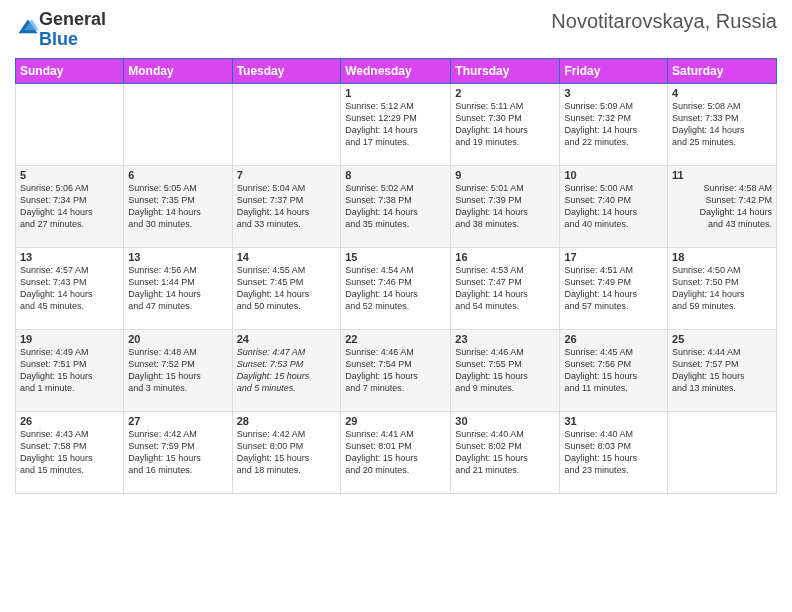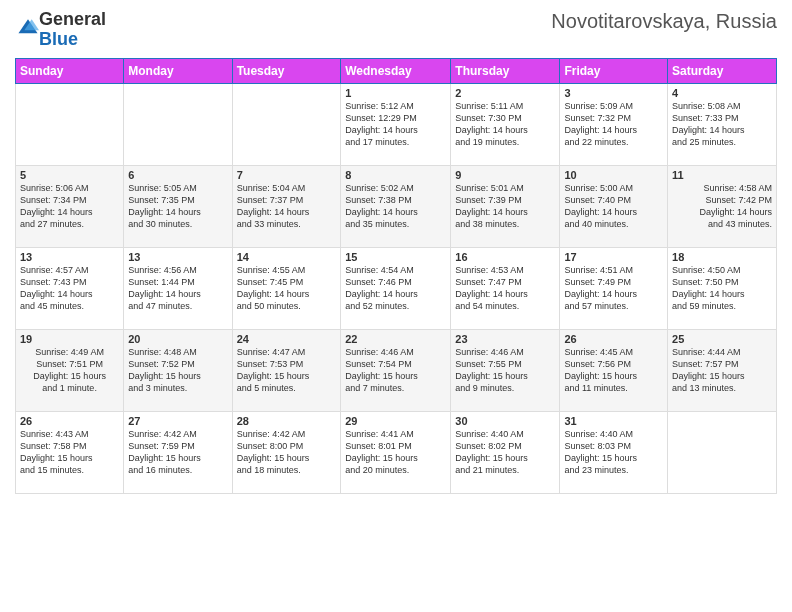--- a/index.html
+++ b/index.html
@@ -257,35 +257,35 @@
             <div class="day-num">18</div>
             <div class="cell-content" style="white-space: pre-line;">Sunrise: 4:50 AM
 Sunset: 7:50 PM
 Daylight: 14 hours
 and 59 minutes.</div>
           </td>
         </tr>
         <tr>
           <td>
             <div class="day-num">19</div>
-            <div class="cell-content" style="white-space: pre-line; text-align: center;">Sunrise: 4:49 AM
+            <div class="cell-content" style="white-space: pre-line;">Sunrise: 4:49 AM
 Sunset: 7:51 PM
 Daylight: 15 hours
 and 1 minute.</div>
           </td>
           <td>
             <div class="day-num">20</div>
             <div class="cell-content" style="white-space: pre-line;">Sunrise: 4:48 AM
 Sunset: 7:52 PM
 Daylight: 15 hours
 and 3 minutes.</div>
           </td>
           <td>
             <div class="day-num">24</div>
-            <div class="cell-content" style="white-space: pre-line;">Sunrise: 4:47 AM
+            <div class="cell-content" style="white-space: pre-line; font-style: italic;">Sunrise: 4:47 AM
 Sunset: 7:53 PM
 Daylight: 15 hours
 and 5 minutes.</div>
           </td>
           <td>
             <div class="day-num">22</div>
             <div class="cell-content" style="white-space: pre-line;">Sunrise: 4:46 AM
 Sunset: 7:54 PM
 Daylight: 15 hours
 and 7 minutes.</div>

